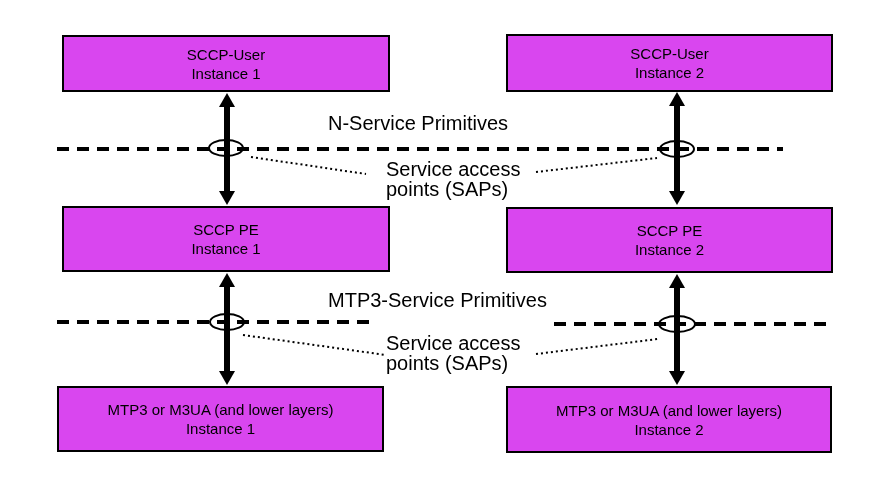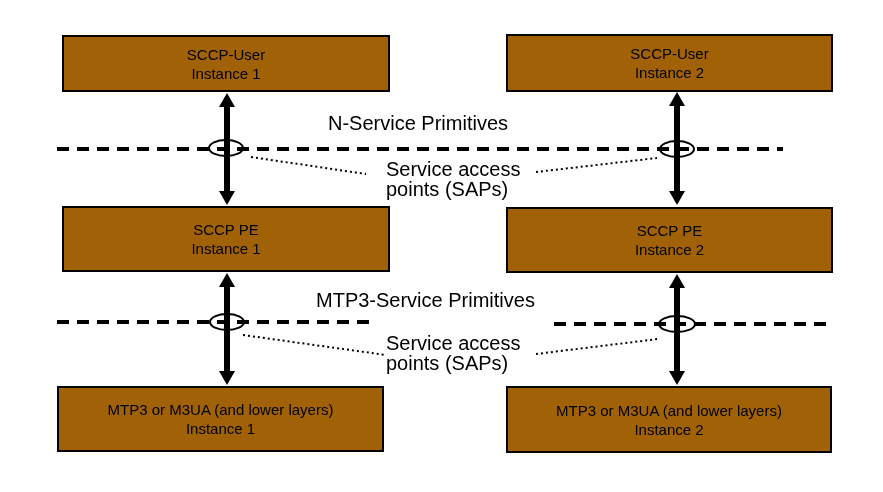--- a/index.html
+++ b/index.html
@@ -17,21 +17,21 @@
     overflow: hidden;
   }
   .layer-svg {
     position: absolute;
     inset: 0;
   }
   .pbox {
     position: absolute;
     box-sizing: border-box;
     border: 2px solid #000000;
-    background: #a16207;
+    background: #d946ef;
     display: flex;
     flex-direction: column;
     align-items: center;
     justify-content: center;
     text-align: center;
     font-size: 15px;
     line-height: 19px;
   }
   .flabel {
     position: absolute;
@@ -106,17 +106,17 @@
     <div>Instance 2</div>
   </div>
   <div class="pbox" style="left:506px; top:386px; width:326px; height:67px;">
     <div>MTP3 or M3UA (and lower layers)</div>
     <div>Instance 2</div>
   </div>
 
   <div class="flabel" style="left:328px; top:113px;">N-Service Primitives</div>
   <div class="flabel" style="left:386px; top:159px;">Service access
 points (SAPs)</div>
-  <div class="flabel" style="left:316px; top:290px;text-align:right;">MTP3-Service Primitives</div>
+  <div class="flabel" style="left:328px; top:290px;text-align:right;">MTP3-Service Primitives</div>
   <div class="flabel" style="left:386px; top:333px;">Service access
 points (SAPs)</div>
 
 </div>
 
 </body></html>

